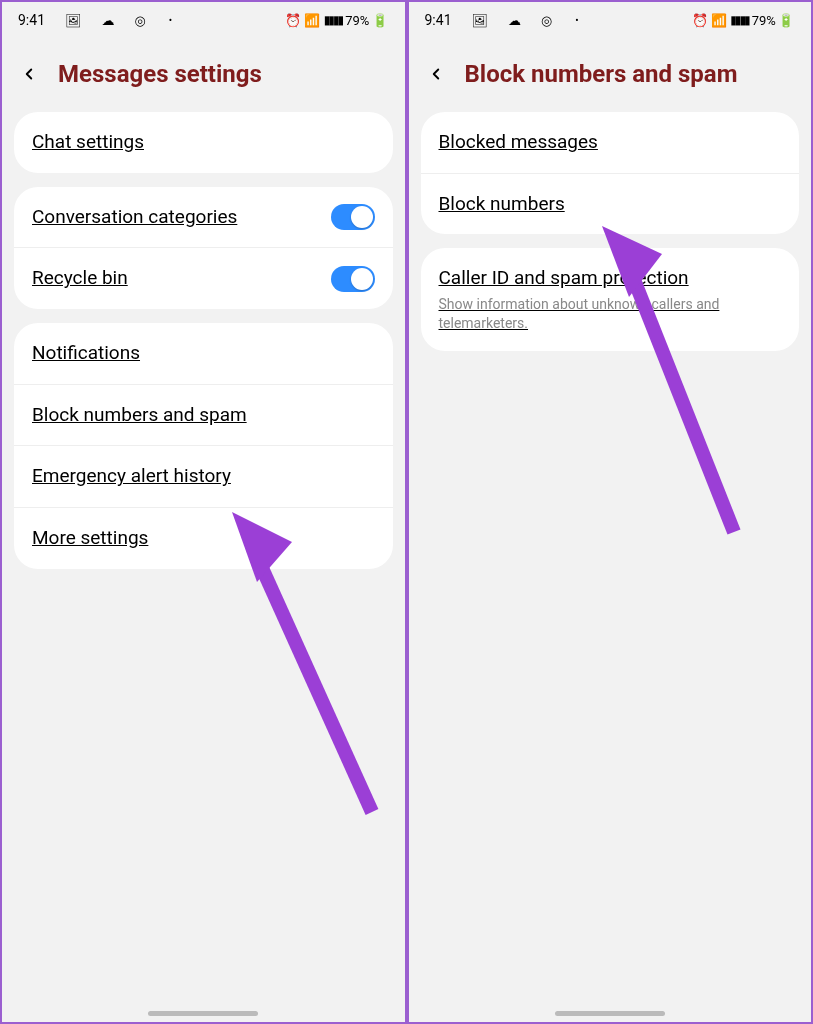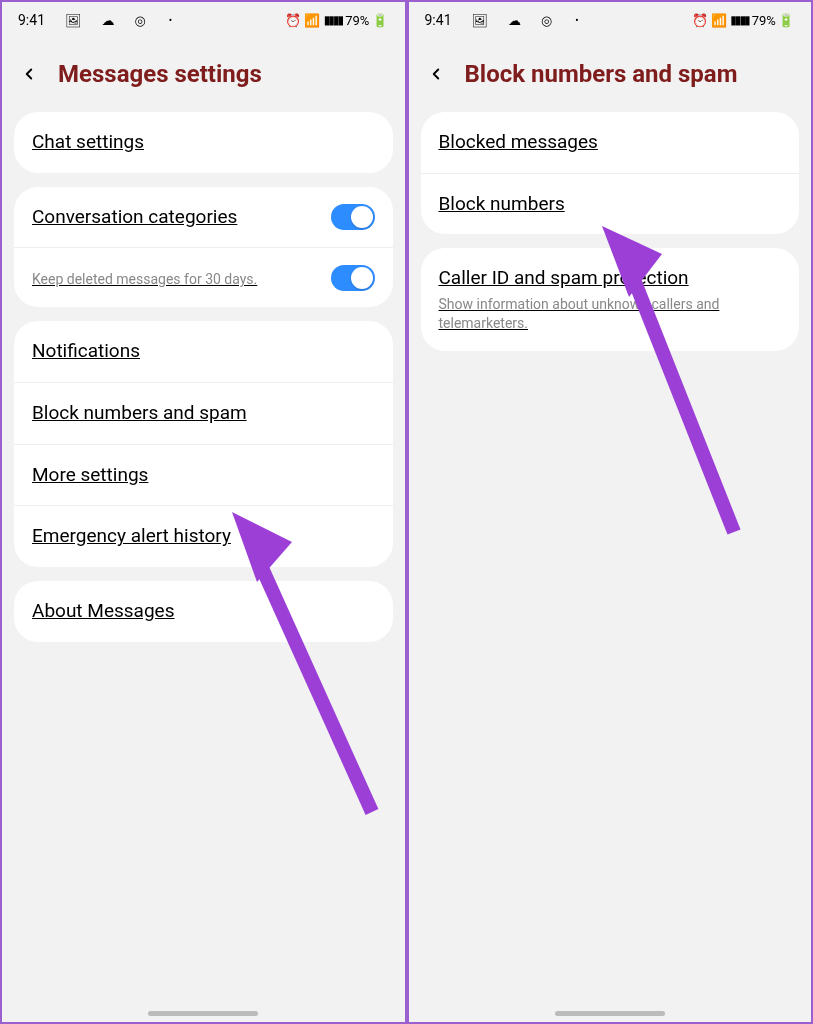--- a/index.html
+++ b/index.html
@@ -148,45 +148,40 @@
       <div class="item-label">Chat settings</div>
     </div>
   </div>
 
   <div class="card">
     <div class="item">
       <div class="item-label">Conversation categories</div>
       <div class="toggle"></div>
     </div>
     <div class="item">
-      <div class="item-sub">Keep deleted messages for 30 days.</div>
+      <div class="item-label">Recycle bin</div>
       <div class="toggle"></div>
     </div>
   </div>
 
   <div class="card">
     <div class="item">
       <div class="item-label">Notifications</div>
     </div>
     <div class="item">
       <div class="item-label">Block numbers and spam</div>
     </div>
     <div class="item">
+      <div class="item-label">Emergency alert history</div>
+    </div>
+    <div class="item">
       <div class="item-label">More settings</div>
     </div>
-    <div class="item">
-      <div class="item-label">Emergency alert history</div>
-    </div>
-  </div>
-
-  <div class="card">
-    <div class="item">
-      <div class="item-label">About Messages</div>
-    </div>
-  </div>
+  </div>
+
 
   <div class="arrow" style="left:220px; top:500px;">
     <svg width="160" height="320" viewBox="0 0 160 320">
       <path d="M 150 310 L 35 55" stroke="#9b3fd6" stroke-width="14" fill="none"></path>
       <polygon points="10,10 70,40 35,80" fill="#9b3fd6"></polygon>
     </svg>
   </div>
 
   <div class="home-indicator"></div>
 </div>

